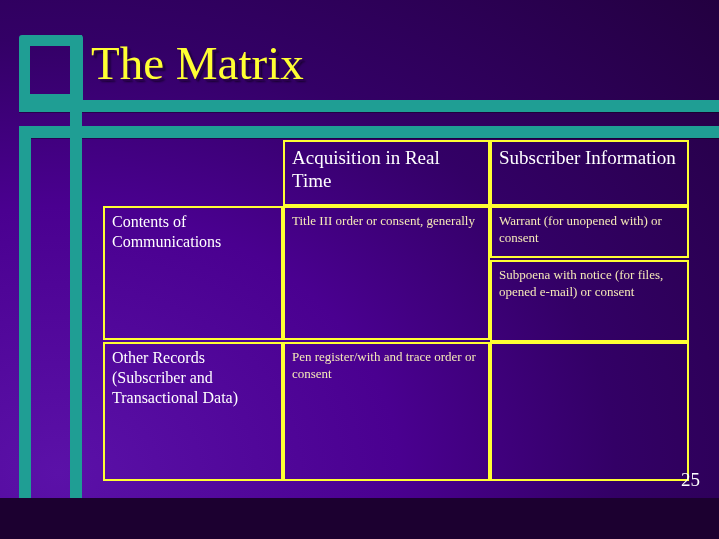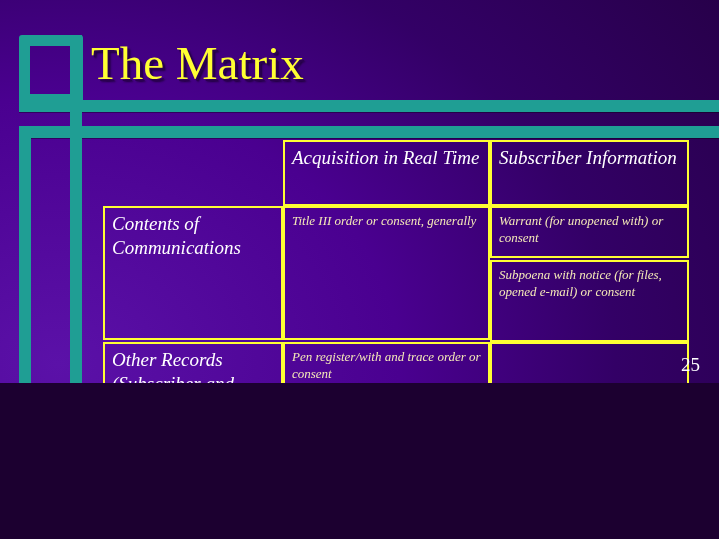--- a/index.html
+++ b/index.html
@@ -3,21 +3,21 @@
 <meta charset="utf-8">
 <style>
   html, body {
     margin: 0;
     padding: 0;
     background: #1c0030;
   }
   #slide {
     position: relative;
     width: 719px;
-    height: 383px;
+    height: 498px;
     overflow: hidden;
     font-family: "Liberation Serif", "DejaVu Serif", serif;
     background: #4a0090;
     background-image:
       radial-gradient(ellipse 900px 700px at 8% 95%, #5b11a8 0%, #4a0090 38%, #330066 62%, #230040 100%);
   }
 
   
   .teal {
     position: absolute;
@@ -59,42 +59,41 @@
     left: 103px;
     top: 140px;
     width: 586px;
     height: 341px;
     border-collapse: collapse;
     table-layout: fixed;
   }
   #matrix td {
     vertical-align: top;
     padding: 0;
-    font-style: italic;
   }
   .cell-box {
     border: 2px solid #ffff33;
     box-sizing: border-box;
     height: 100%;
     padding: 4px 6px 4px 7px;
   }
   .nb { border: none; }
 
   .col-a { width: 180px; }
   .col-b { width: 207px; }
   .col-c { width: 199px; }
 
   .hdr-text {
     color: #ffffff;
     font-size: 19px;
     line-height: 1.22;
   }
   .rowlabel-text {
     color: #ffffff;
-    font-size: 19px;
+    font-size: 16px;
     line-height: 1.25;
   }
   .small-text {
     color: #f5e9b8;
     font-size: 13px;
     line-height: 1.32;
   }
 
   
   #pagenum {

